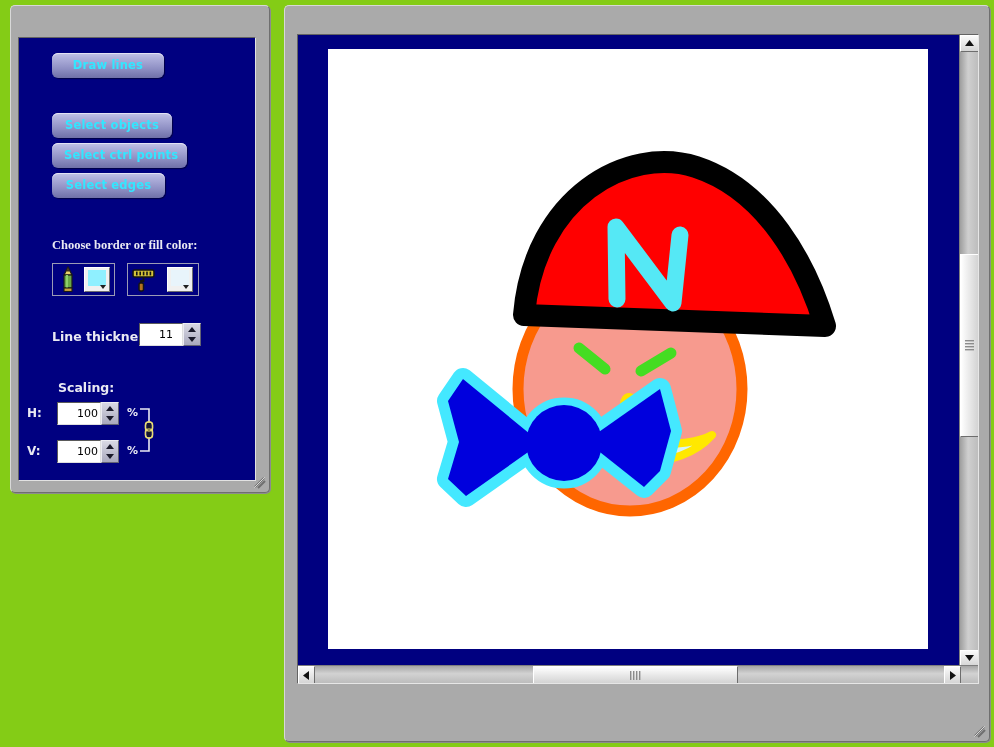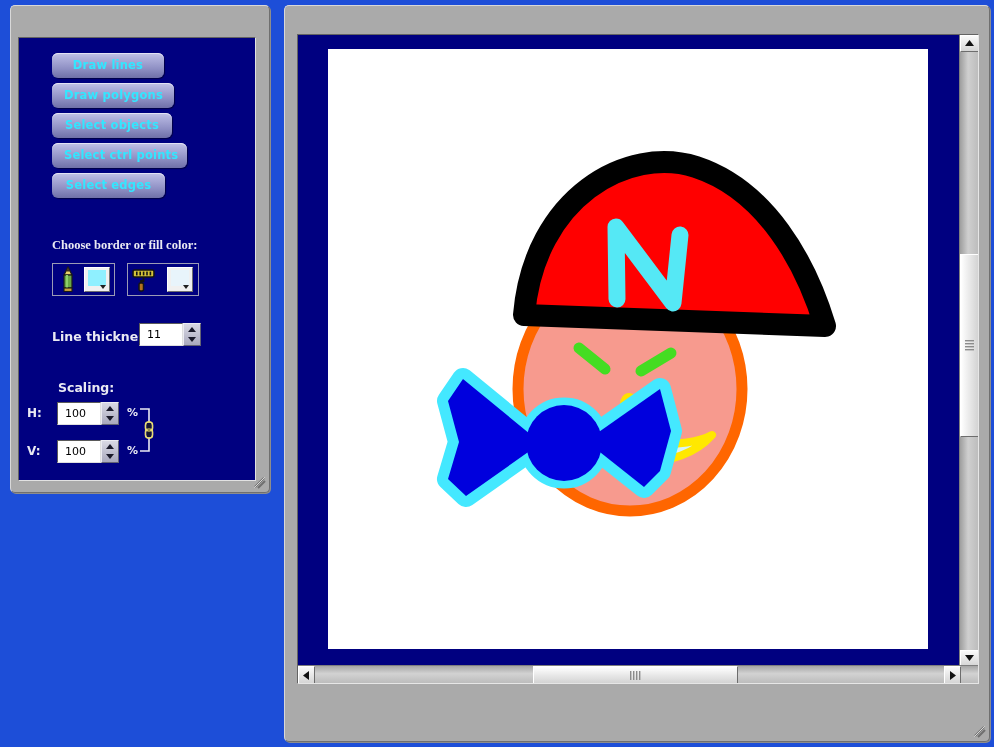--- a/index.html
+++ b/index.html
@@ -7,21 +7,21 @@
   html, body {
     margin: 0; padding: 0;
     width: 994px; height: 747px;
     overflow: hidden;
     background: #c0c0c0;
     font-family: "DejaVu Sans", "Liberation Sans", sans-serif;
   }
   #app {
     position: relative;
     width: 994px; height: 747px;
-    background: #1d4ed8;
+    background: #84cc16;
   }
 
   
   .panel-frame {
     position: absolute;
     background: #aaaaaa;
     border-top: 1px solid #d8d8d8;
     border-left: 1px solid #d8d8d8;
     border-right: 1px solid #6f6f6f;
     border-bottom: 1px solid #6f6f6f;
@@ -126,21 +126,21 @@
   .spin-text {
     width: 44px; height: 23px;
     background: #ffffff;
     border-top: 1px solid #5a5a5a;
     border-left: 1px solid #5a5a5a;
     border-right: 1px solid #dfdfdf;
     border-bottom: 1px solid #dfdfdf;
     font-size: 11px;
     font-family: "DejaVu Sans", "Liberation Sans", sans-serif;
     color: #000;
-    padding-left: 7px;
+    padding-left: 19px;
     line-height: 21px;
   }
   .spin-btns {
     width: 18px; height: 23px;
     background: linear-gradient(to bottom,#d9d9e4,#a9a9bd);
     border-top: 1px solid #ececf2;
     border-left: 1px solid #ececf2;
     border-right: 1px solid #636374;
     border-bottom: 1px solid #636374;
     display: flex; flex-direction: column;
@@ -275,21 +275,20 @@
 </style>
 </head>
 <body>
 
 <div id="app">
 
   <div class="panel-frame" id="left-panel">
     <div id="left-panel-inner">
 
       <button class="tool-btn" id="btn-draw-lines">Draw lines</button>
-      <button class="tool-btn" id="btn-draw-polygons">Draw polygons</button>
       <button class="tool-btn" id="btn-select-ctrl">Select ctrl points</button>
       <button class="tool-btn" id="btn-select-objects">Select objects</button>
       <button class="tool-btn" id="btn-soften-edges">Select edges</button>
 
       <div class="section-label" id="lbl-color">Choose border or fill color:</div>
 
       <div class="color-group" id="color-border-group">
         <span class="tool-glyph">
           <svg width="30" height="31" viewBox="0 0 30 31">
             <polygon points="15,3 19,11 11,11" fill="#e8d36a" stroke="#1a1a1a" stroke-width="1.2"></polygon>

